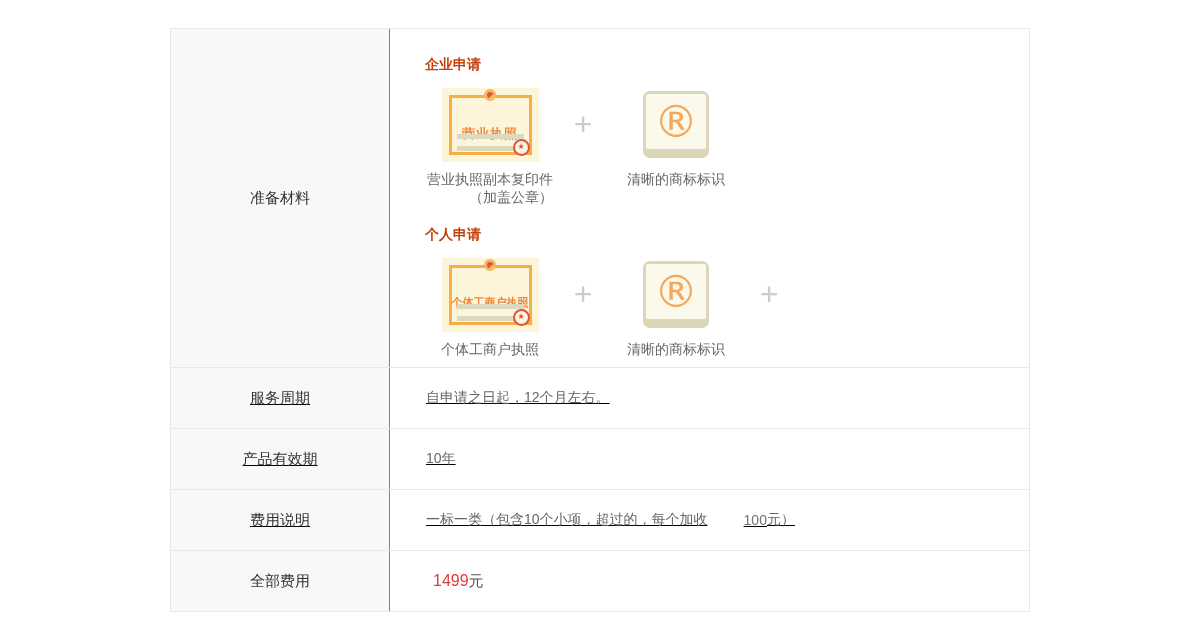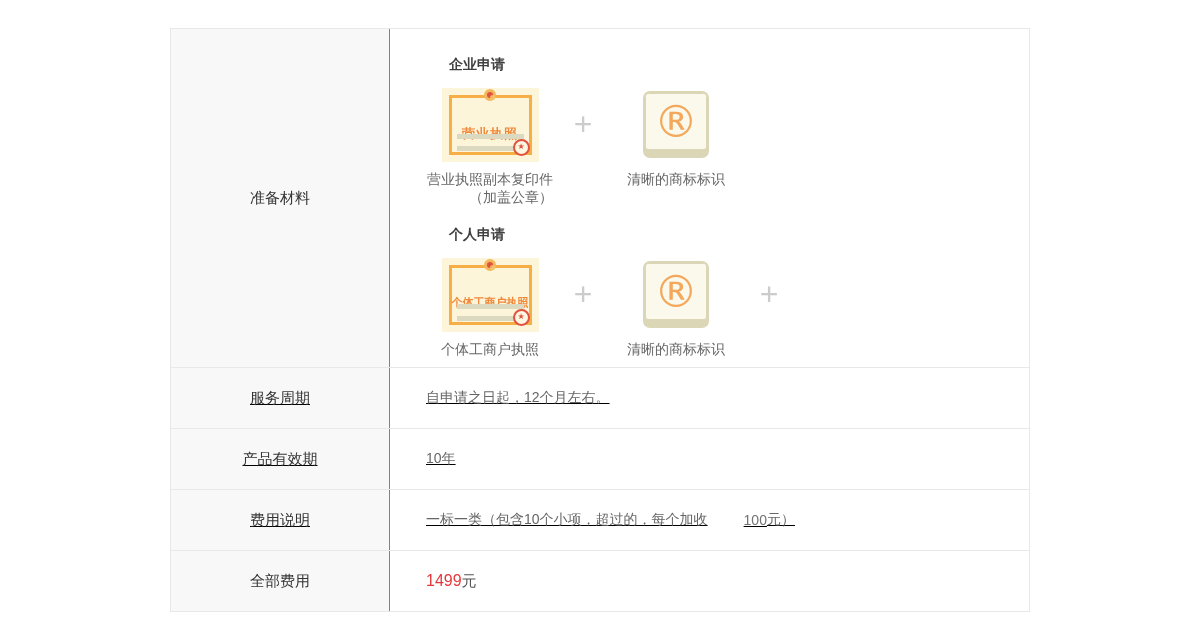--- a/index.html
+++ b/index.html
@@ -25,21 +25,21 @@
     padding-left:36px; font-size:14px; color:#666; background:#fff;
   }
   .row-materials { height:339px; }
   .row-sm { height:61px;text-decoration:underline; }
   .row-last { height:60px; }
 
   .materials-cell {
     flex-direction:column; align-items:flex-start;
     padding:27px 0 0 35px;
   }
-  .mat-title { font-size:14px; font-weight:bold; color:#404040;margin-left:24px; }
+  .mat-title { font-size:14px; font-weight:bold; color:#c2410c; }
   .mat-row { display:flex; align-items:flex-start; margin-top:13px; }
   .mat-group + .mat-group { margin-top:20px; }
   .mat-item { width:130px; display:flex; flex-direction:column; align-items:center; }
   .icon-box { height:75px; display:flex; align-items:center; justify-content:center; }
   .mat-caption { margin-top:8px; font-size:14px; color:#666; text-align:right; line-height:1.3; }
   .plus-col {
     width:56px; height:75px; display:flex; align-items:center; justify-content:center;
     font-size:32px; font-weight:300; color:#cccccc;
   }
 
@@ -99,21 +99,21 @@
   }
   .id-tie {
     position:absolute; left:30px; top:26px; width:6px; height:23px; background:#d53e3e;
     clip-path:polygon(0 0, 100% 0, 68% 100%, 32% 100%); z-index:2;
   }
   .id-line { position:absolute; right:11px; width:34px; height:7px; background:#e3dfc7; border-radius:2px; }
   .id-line.l1 { top:25px; }
   .id-line.l2 { top:40px; }
 
   .red-text { color:#737373;margin-left:36px; }
-  .price { color:#e4393c; font-size:16px; }
+  .price { color:#e4393c; font-size:16px;margin-left:7px; }
   .price-unit { color:#555; font-size:15px; }
 </style>
 </head>
 <body>
 
 <div class="spec-table">
 
   <div class="row row-materials">
     <div class="cell-label">准备材料</div>
     <div class="cell-value materials-cell">

